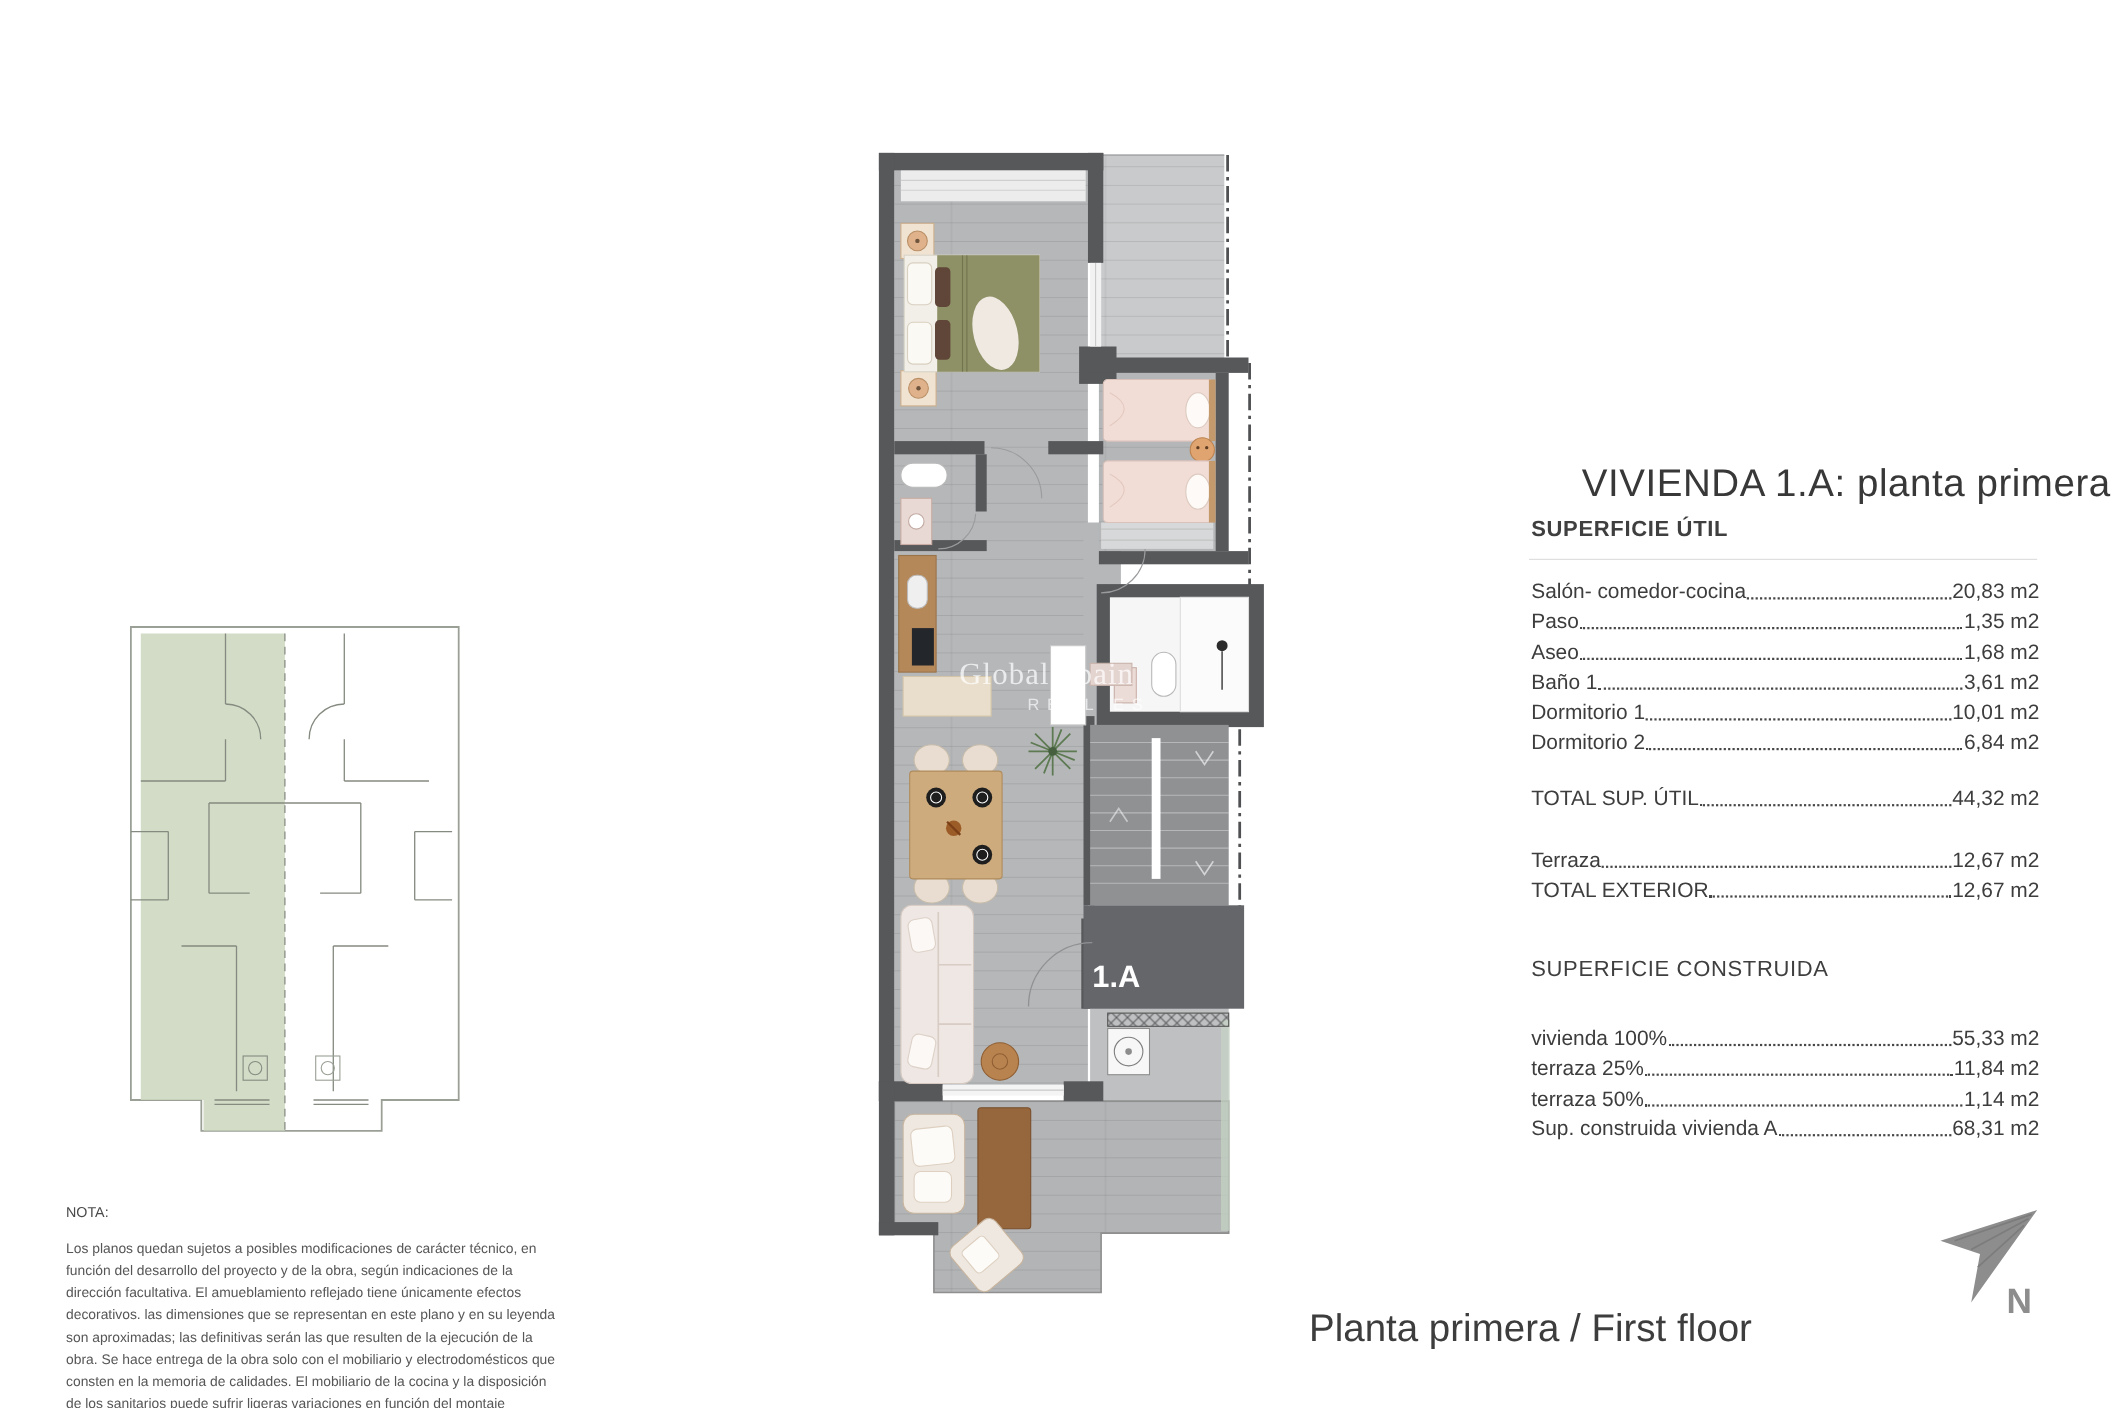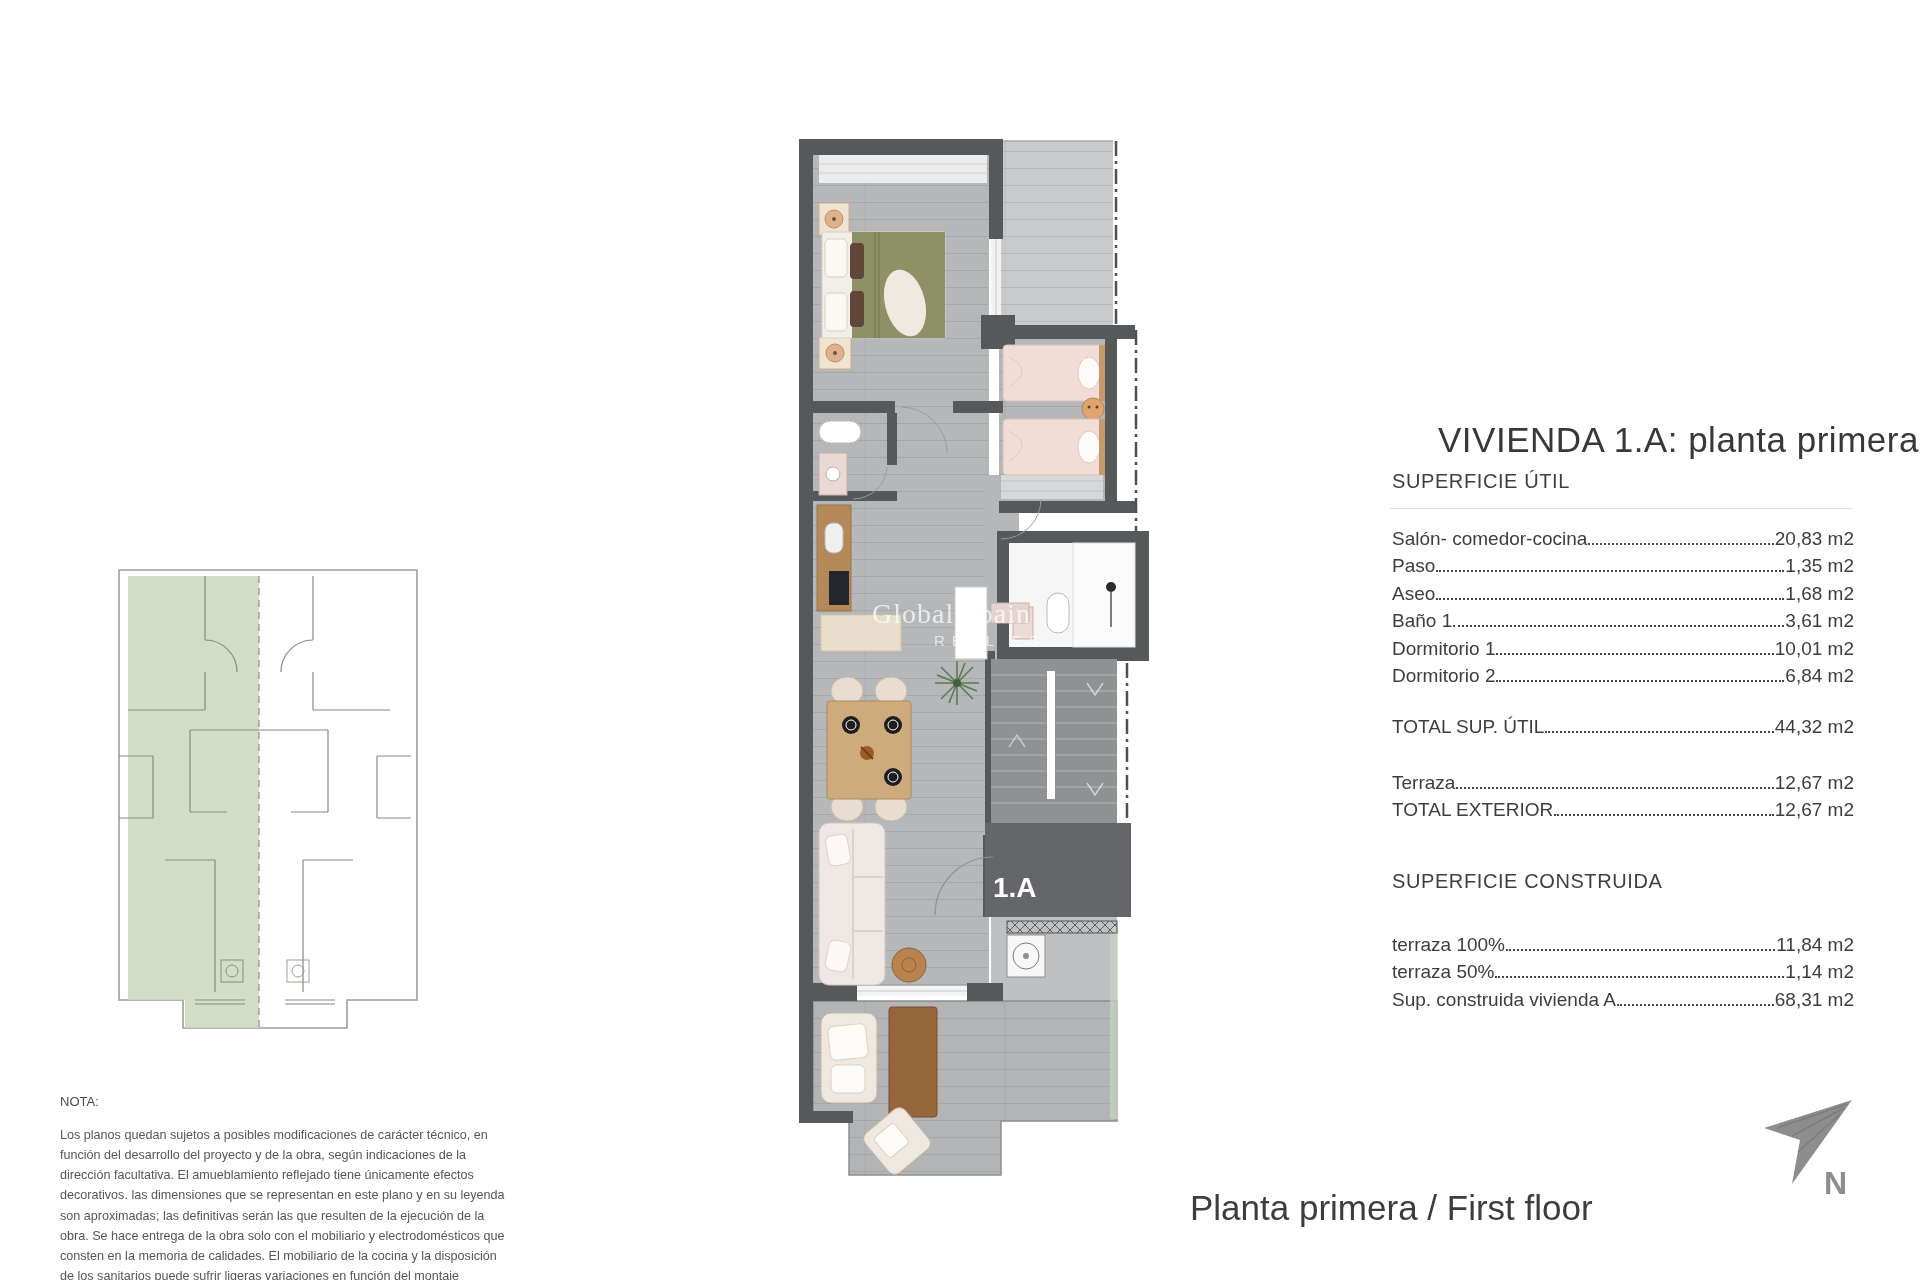--- a/index.html
+++ b/index.html
@@ -1,20 +1,20 @@
 <!DOCTYPE html>
 <html><head>
 <meta charset="utf-8">
 <style>
   html,body{margin:0;padding:0;background:#ffffff;width:1920px;height:1280px;overflow:hidden;
             font-family:"Liberation Sans",sans-serif;color:#3b3b3b;}
   .abs{position:absolute;}
   
   #title{left:1390px;top:420px;font-size:35px;letter-spacing:.5px;color:#383838;margin-left:48px;}
-  #subtitle{left:1392px;top:470px;font-size:20px;letter-spacing:.6px;color:#3f3f3f;}
+  #subtitle{left:1392px;top:470px;font-size:20px;letter-spacing:.6px;color:#3f3f3f;font-weight:bold;}
   #divider{left:1390px;top:508px;width:462px;height:1px;background:#dcdcdc;}
   .rowlist{left:1392px;width:462px;}
   .mrow{display:flex;align-items:flex-end;font-size:19px;color:#3d3d3d;height:27.5px;}
   .mrow .lbl{white-space:nowrap;}
   .mrow .dots{flex:1;border-bottom:2.4px dotted #474747;margin:0 1px 5px 1px;min-width:12px;}
   .mrow .val{white-space:nowrap;}
   #util-rows{top:522px;}
   #total-row{top:710px;}
   #ext-rows{top:766px;}
   #constr-head{left:1392px;top:870px;font-size:20px;letter-spacing:.6px;color:#3f3f3f;}
@@ -324,21 +324,26 @@
       <span class="lbl">TOTAL EXTERIOR</span>
       <span class="dots"></span>
       <span class="val">12,67 m2</span>
     </div>
 </div>
 
 <div class="abs" id="constr-head">SUPERFICIE CONSTRUIDA</div>
 
 <div class="abs rowlist" id="constr-rows">
   <div class="mrow">
-      <span class="lbl">terraza 100%</span>
+      <span class="lbl">vivienda 100%</span>
+      <span class="dots"></span>
+      <span class="val">55,33 m2</span>
+    </div>
+  <div class="mrow">
+      <span class="lbl">terraza 25%</span>
       <span class="dots"></span>
       <span class="val">11,84 m2</span>
     </div>
   <div class="mrow">
       <span class="lbl">terraza 50%</span>
       <span class="dots"></span>
       <span class="val">1,14 m2</span>
     </div>
   <div class="mrow">
       <span class="lbl">Sup. construida vivienda A</span>

